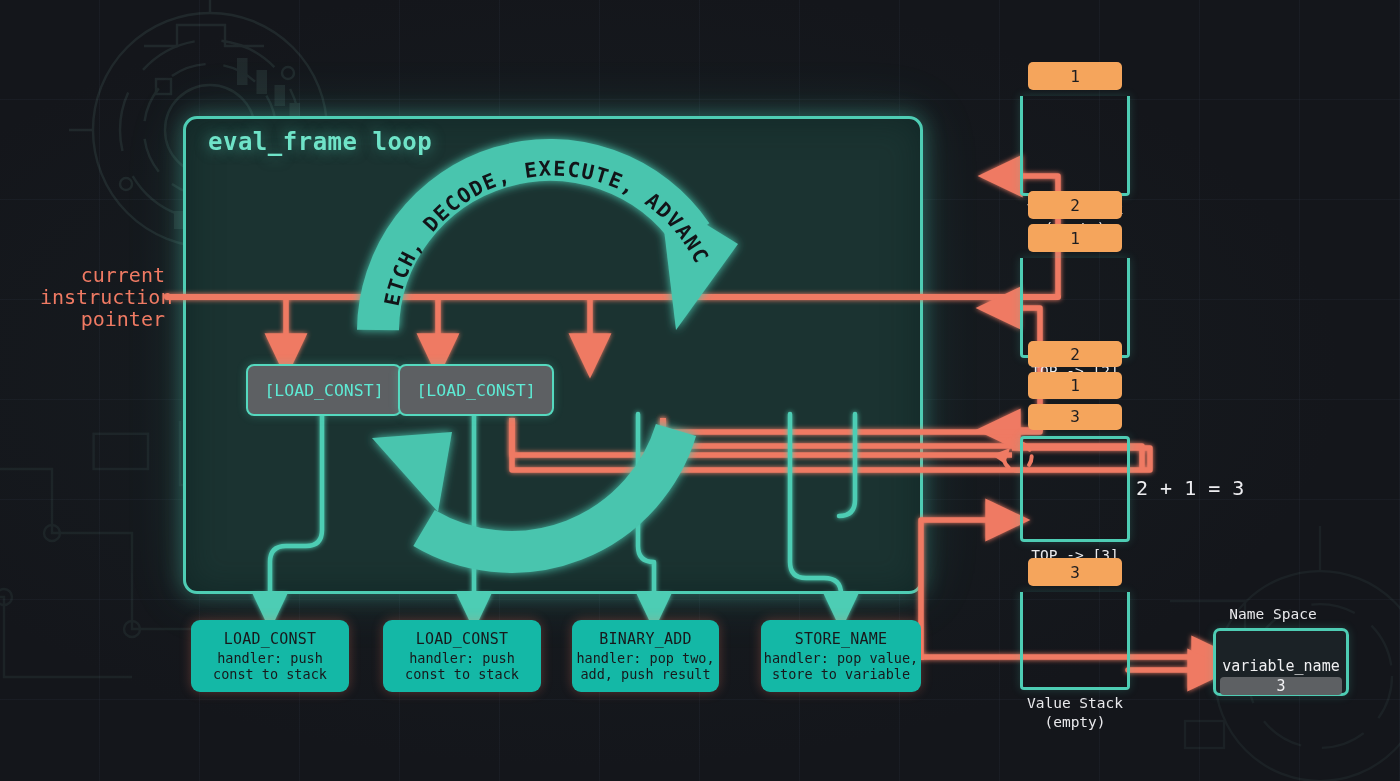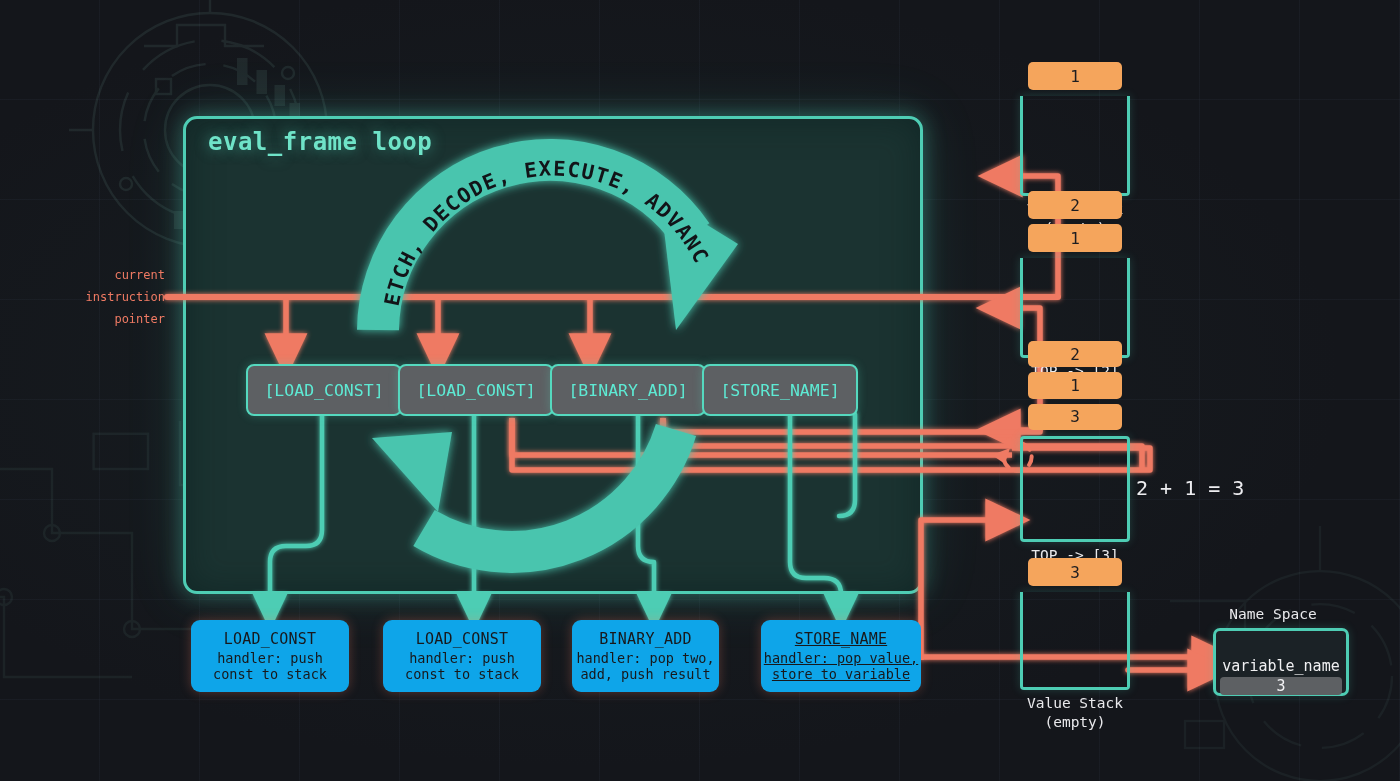--- a/index.html
+++ b/index.html
@@ -52,21 +52,21 @@
     background:#5d6063;
     border:2.5px solid #55d9bf;border-radius:8px;
     color:#5eead4;font-size:16.5px;
     display:flex;align-items:center;justify-content:center;
     box-shadow:0 0 10px rgba(78,205,180,.30);
   }
 
   
   .handler{
     position:absolute;top:620px;height:72px;z-index:8;
-    background:#0ea5e9;border-radius:9px;
+    background:#14b8a6;border-radius:9px;
     color:#18181b;display:flex;flex-direction:column;
     align-items:center;justify-content:center;
     box-shadow:0 0 12px rgba(250,130,104,.30);
   }
   .handler .h-title{font-size:15px;margin-bottom:2px;letter-spacing:.2px;}
   .handler .h-line{font-size:13.5px;line-height:16.5px;}
 
   
   .stack{position:absolute;z-index:8;}
   .stack .vessel{
@@ -106,21 +106,21 @@
   }
   #namespace-key{color:#f0f0f2;font-size:15px;margin-bottom:2px;margin-top:28px;}
   #namespace-val{
     width:100%;height:24px;background:#5d6063;border-radius:4px;
     color:#f5f5f7;font-size:15px;display:flex;align-items:center;justify-content:center;
   }
 
   
   #pointer-label{
     position:absolute;left:40px;top:264px;width:125px;z-index:8;
-    text-align:right;color:#ef7a63;font-size:12px;line-height:22px;white-space:pre;
+    text-align:right;color:#ef7a63;font-size:20px;line-height:22px;white-space:pre;
   }
   #sum-label{
     position:absolute;left:1136px;top:476px;z-index:8;
     color:#ededf0;font-size:20px;
   }
 
   
   .cycle-text{font-size:20.5px;font-weight:bold;fill:#121418;letter-spacing:1.4px;
     font-family:"DejaVu Sans Mono","Liberation Mono",monospace;}
 </style>
@@ -267,39 +267,37 @@
       <path d="M 790 414 V 562 Q 790 578 806 578 L 824 578 Q 841 578 841 594 V 608" marker-end="url(#tealArrow)"></path>
 
       <path d="M 855 414 V 500 Q 855 516 839 516"></path>
     </g>
   </svg>
 
   <div id="eval-title">eval_frame loop</div>
 
   <div class="instr" style="left:246px;width:152px;">[LOAD_CONST]</div>
   <div class="instr" style="left:398px;width:152px;">[LOAD_CONST]</div>
-  <div class="instr" style="left:550px;width:152px;">[BINARY_ADD]</div>
-  <div class="instr" style="left:702px;width:152px;">[STORE_NAME]</div>
 
   <div class="handler" style="left:191px;width:158px;">
     <div class="h-title">LOAD_CONST</div>
     <div class="h-line">handler: push</div>
     <div class="h-line">const to stack</div>
   </div>
   <div class="handler" style="left:383px;width:158px;">
     <div class="h-title">LOAD_CONST</div>
     <div class="h-line">handler: push</div>
     <div class="h-line">const to stack</div>
   </div>
   <div class="handler" style="left:572px;width:147px;">
     <div class="h-title">BINARY_ADD</div>
     <div class="h-line">handler: pop two,</div>
     <div class="h-line">add, push result</div>
   </div>
-  <div class="handler" style="left:761px;width:160px;text-decoration:underline;">
+  <div class="handler" style="left:761px;width:160px;">
     <div class="h-title">STORE_NAME</div>
     <div class="h-line">handler: pop value,</div>
     <div class="h-line">store to variable</div>
   </div>
 
   <div class="stack" style="left:1020px;top:96px;width:110px;">
     <div class="vessel" style="width:110px;height:100px;"></div>
     <div class="cells" style="height:88px;">
       <div class="cell">1</div>
     </div>

